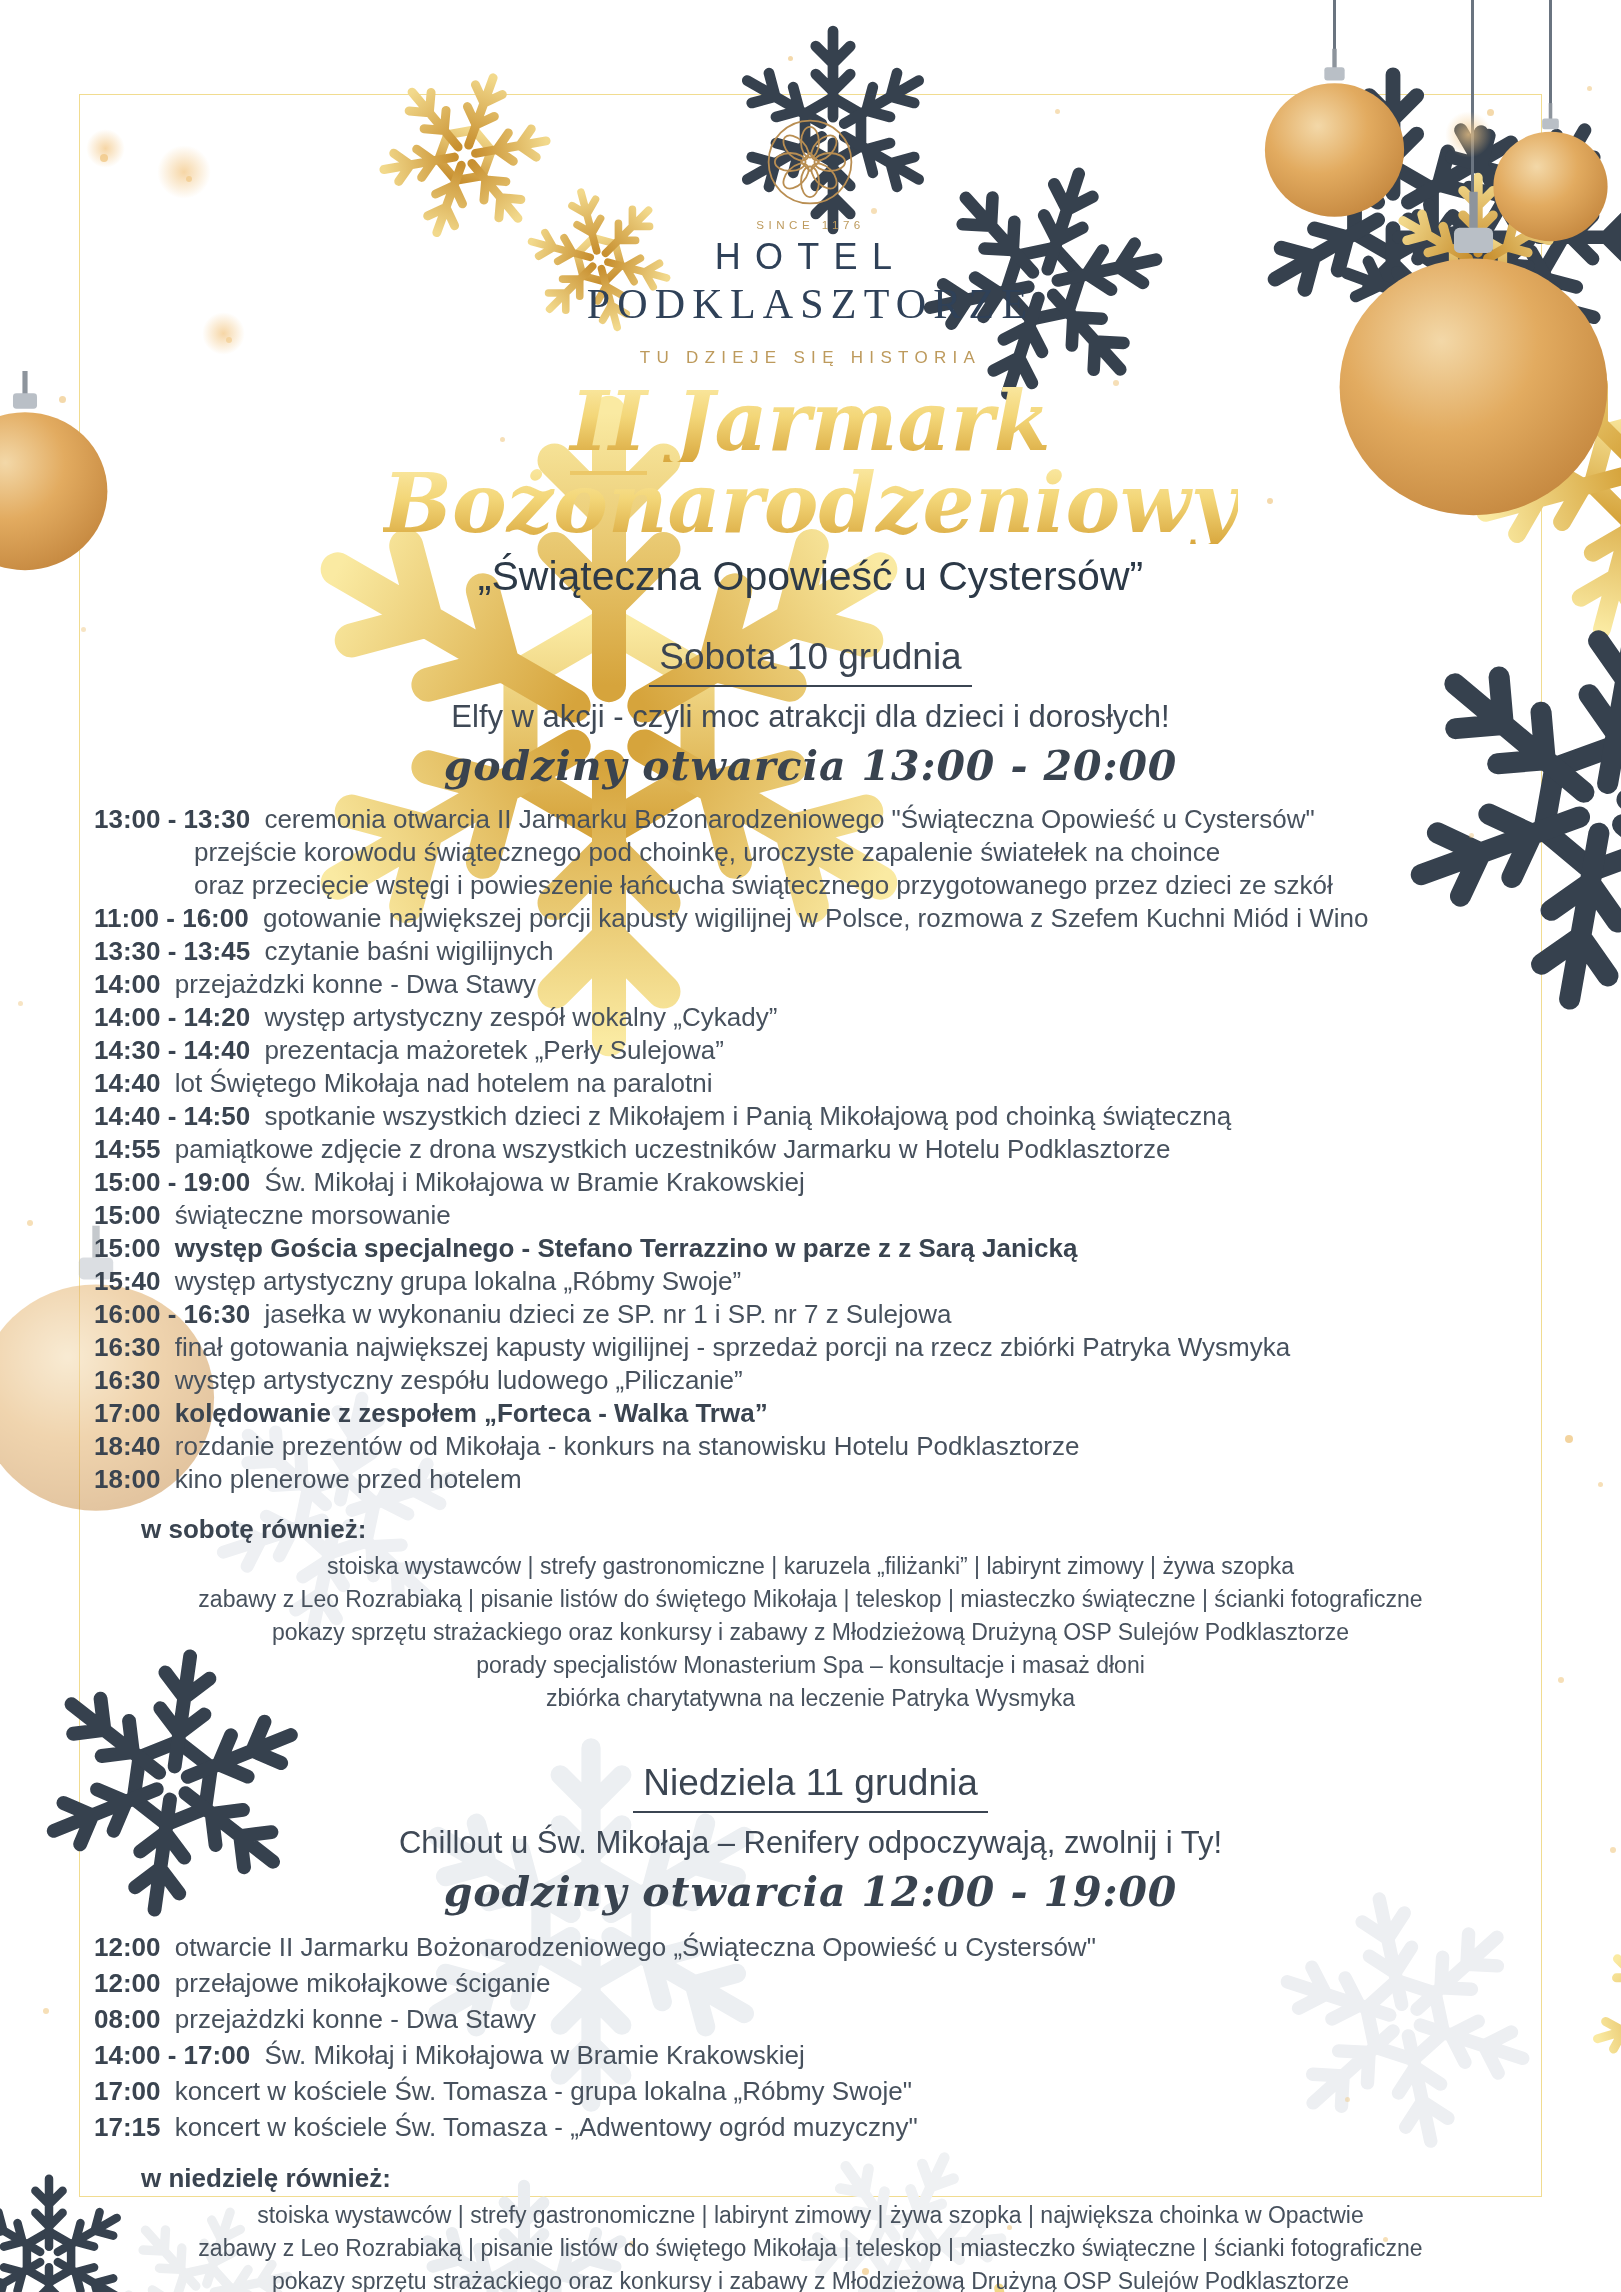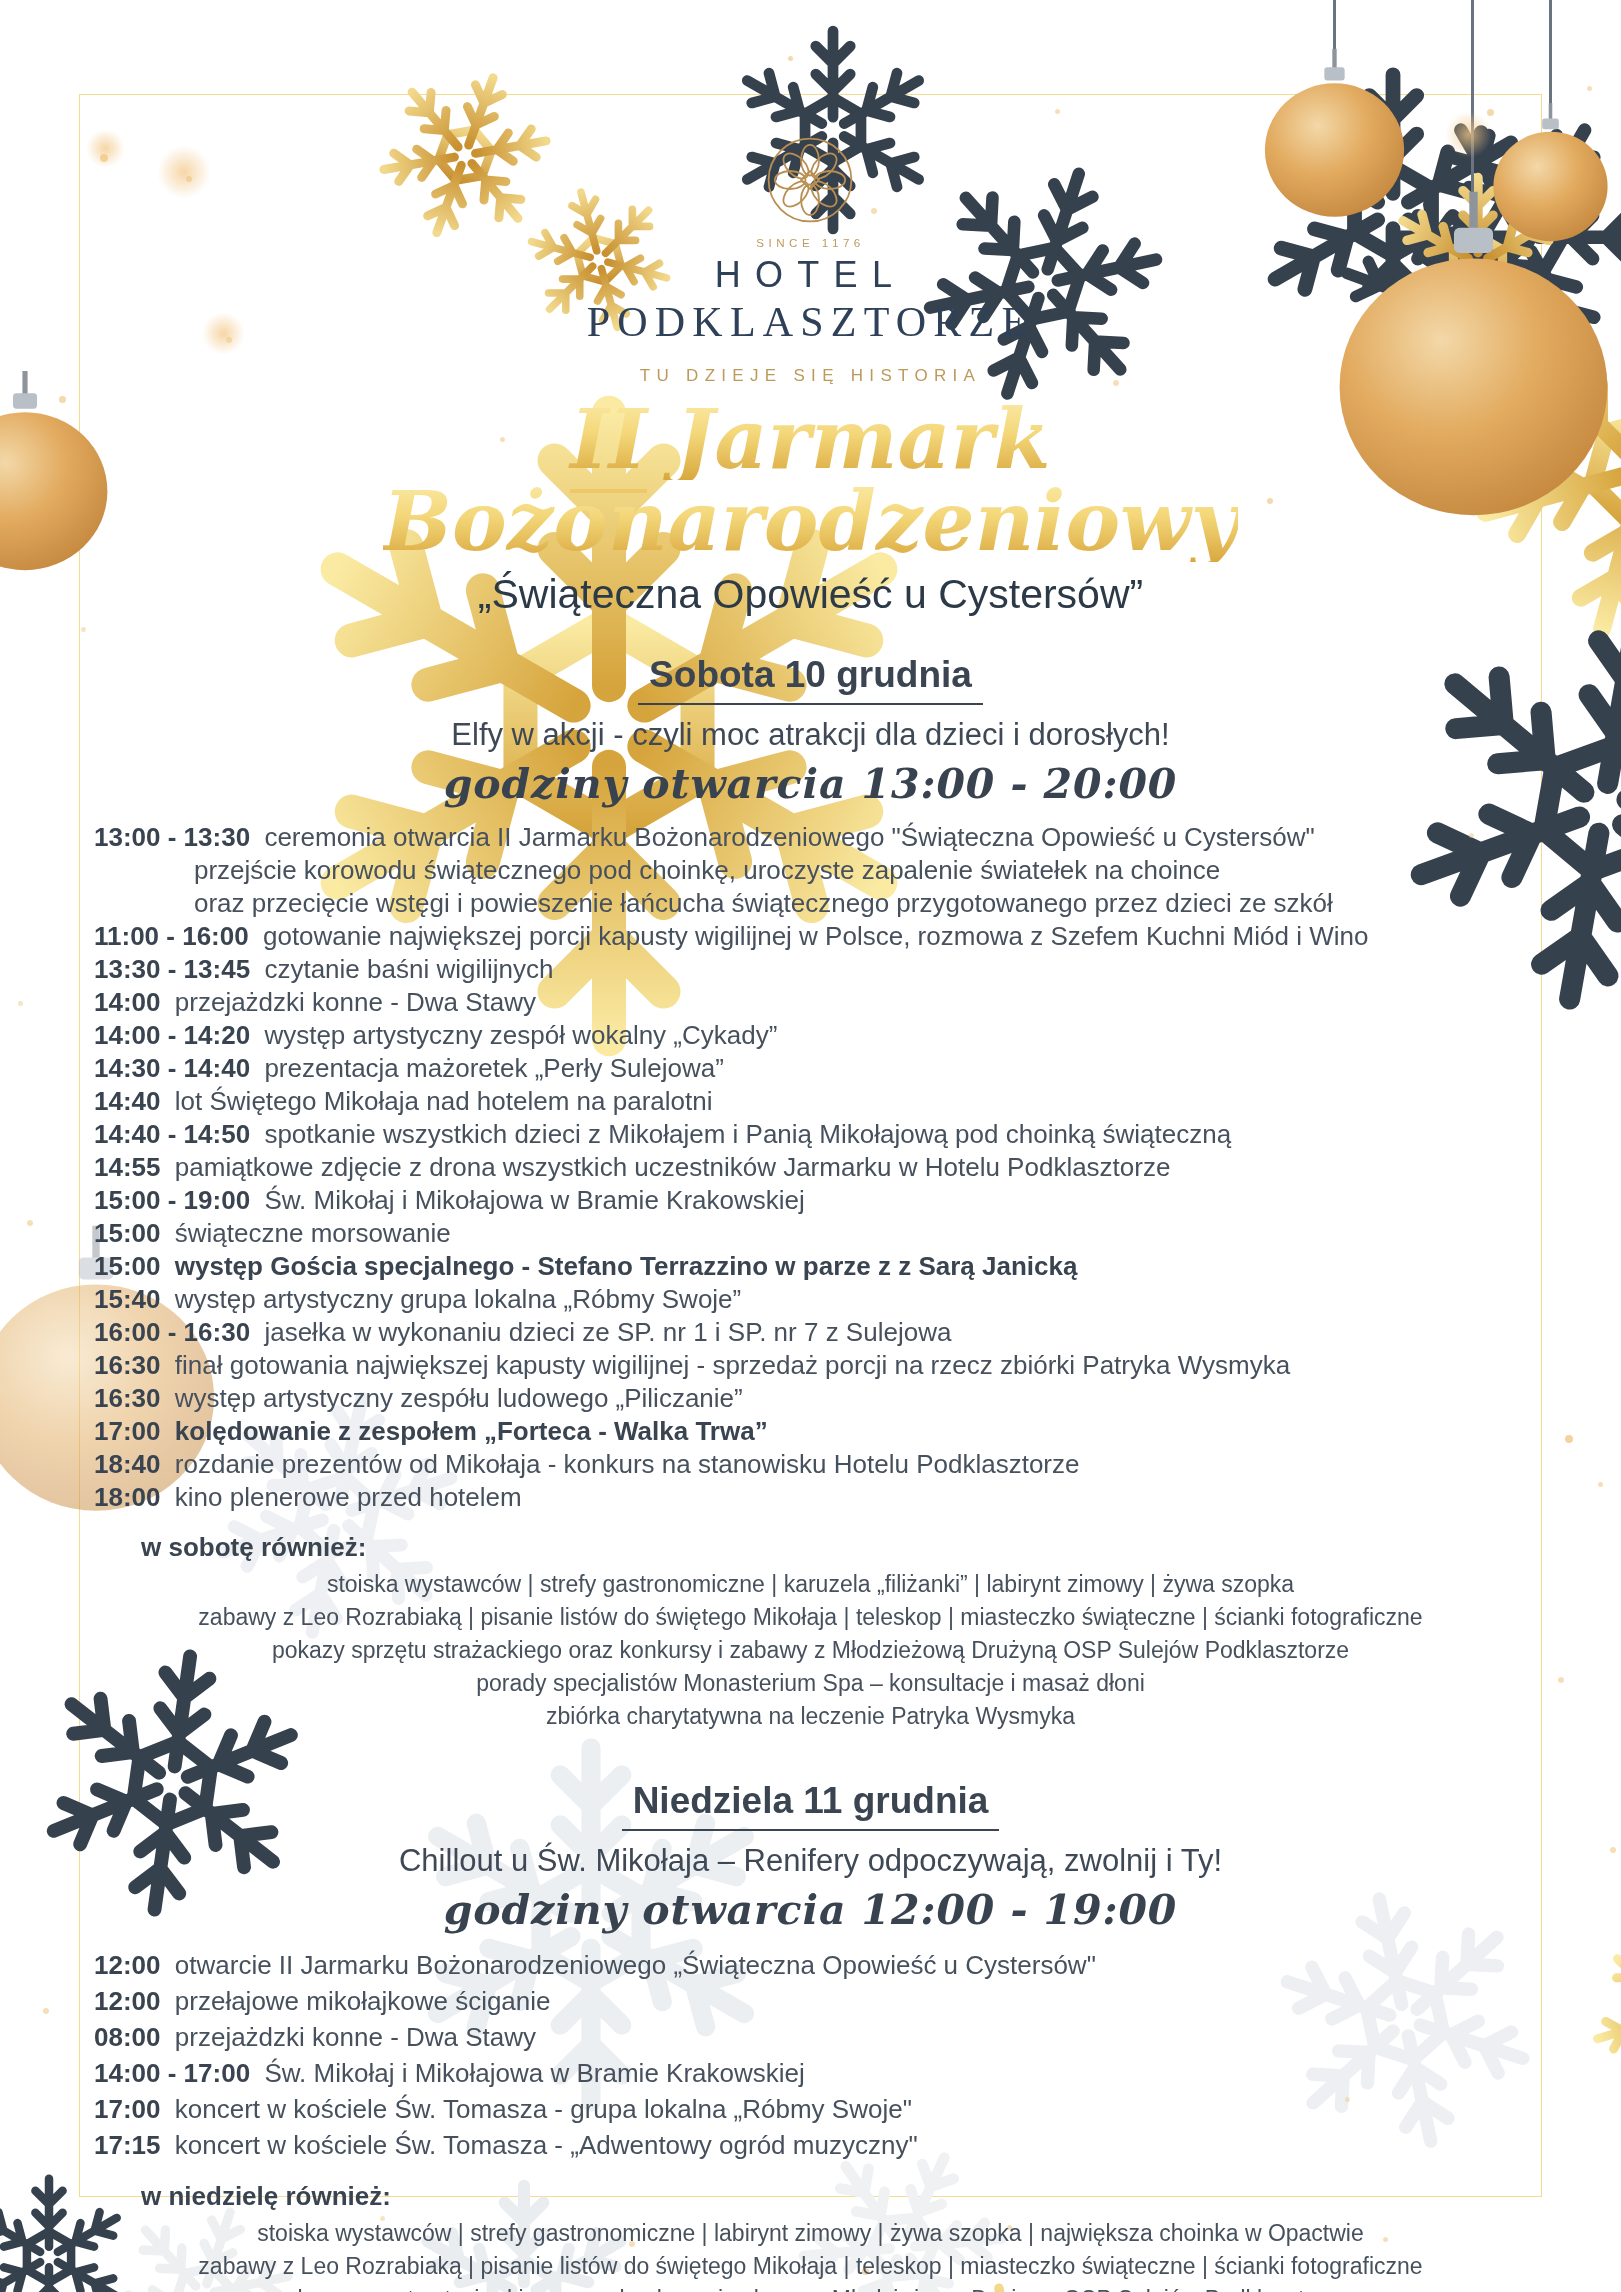--- a/index.html
+++ b/index.html
@@ -19,41 +19,41 @@
   }
   
   .deco{position:absolute;z-index:2;pointer-events:none;overflow:visible;}
   .deco svg{overflow:visible;display:block;width:100%;height:100%;}
   .string{position:absolute;width:2.7px;background:var(--string);z-index:2;}
   .dot{position:absolute;border-radius:50%;background:var(--sparkle);z-index:2;}
   .glow{position:absolute;border-radius:50%;z-index:2;
     background:radial-gradient(circle, rgba(243,200,135,.75) 0%, rgba(243,200,135,0) 70%);}
   
   .content{
-    position:absolute;left:79px;top:94px;width:1463px;height:2103px;
+    position:absolute;left:79px;top:76px;width:1463px;height:2103px;
     z-index:3;display:flex;flex-direction:column;align-items:center;
   }
   .logo-block{margin-top:41px;display:flex;flex-direction:column;align-items:center;}
   .logo-since{margin-top:10.7px;font-size:11.6px;letter-spacing:4.5px;color:var(--gold_text);}
   .logo-hotel{margin-top:5.4px;font-family:Liberation Sans, sans-serif;font-size:36px;letter-spacing:14.3px;color:var(--logo_navy);}
   .logo-name{margin-top:1.8px;font-family:"Liberation Serif",serif;font-size:42px;letter-spacing:7.2px;color:var(--logo_navy);}
   .logo-tagline{margin-top:20px;font-size:17px;letter-spacing:6.3px;color:var(--gold_text);}
   .title-block{margin-top:12.5px;text-align:center;line-height:1.0;}
   .title-line{
     font-family:"DejaVu Serif",serif;font-style:italic;font-weight:700;
     font-size:82px;
     background:linear-gradient(180deg,var(--title_gold1) 0%, #f3d678 45%, var(--title_gold2) 100%);
     -webkit-background-clip:text;background-clip:text;color:transparent;
   }
   .title-ii{border-bottom:4.5px solid #ecc868;padding-bottom:1.8px;}
   .subtitle{margin-top:9px;font-size:41px;color:#2c3947;}
   .day-header{display:flex;flex-direction:column;align-items:center;}
   .day-header.sat{margin-top:36px;}
   .day-header.sun{margin-top:47px;}
-  .day-title{font-size:37px;font-weight:700;color:var(--heading);
+  .day-title{font-size:37px;font-weight:400;color:var(--heading);
     border-bottom:2.7px solid var(--heading);padding:0 10.7px 6.3px 10.7px;}
   .day-tagline{margin-top:12.5px;font-size:31px;font-weight:400;color:#3f4956;}
   .day-hours{margin-top:7.2px;font-family:"DejaVu Serif",serif;font-style:italic;font-weight:700;
     font-size:41px;color:#39434f;letter-spacing:0.9px;}
   .schedule{align-self:flex-start;margin-left:15px;margin-top:12.5px;}
   .schedule .row{font-size:26px;line-height:33px;white-space:nowrap;color:var(--text);}
   .schedule.sun .row{line-height:36px;}
   .schedule .time{font-weight:700;color:var(--time);margin-right:14.3px;}
   .schedule .row.bold .desc{font-weight:700;color:var(--time);}
   .schedule .row.cont{padding-left:100px;}

